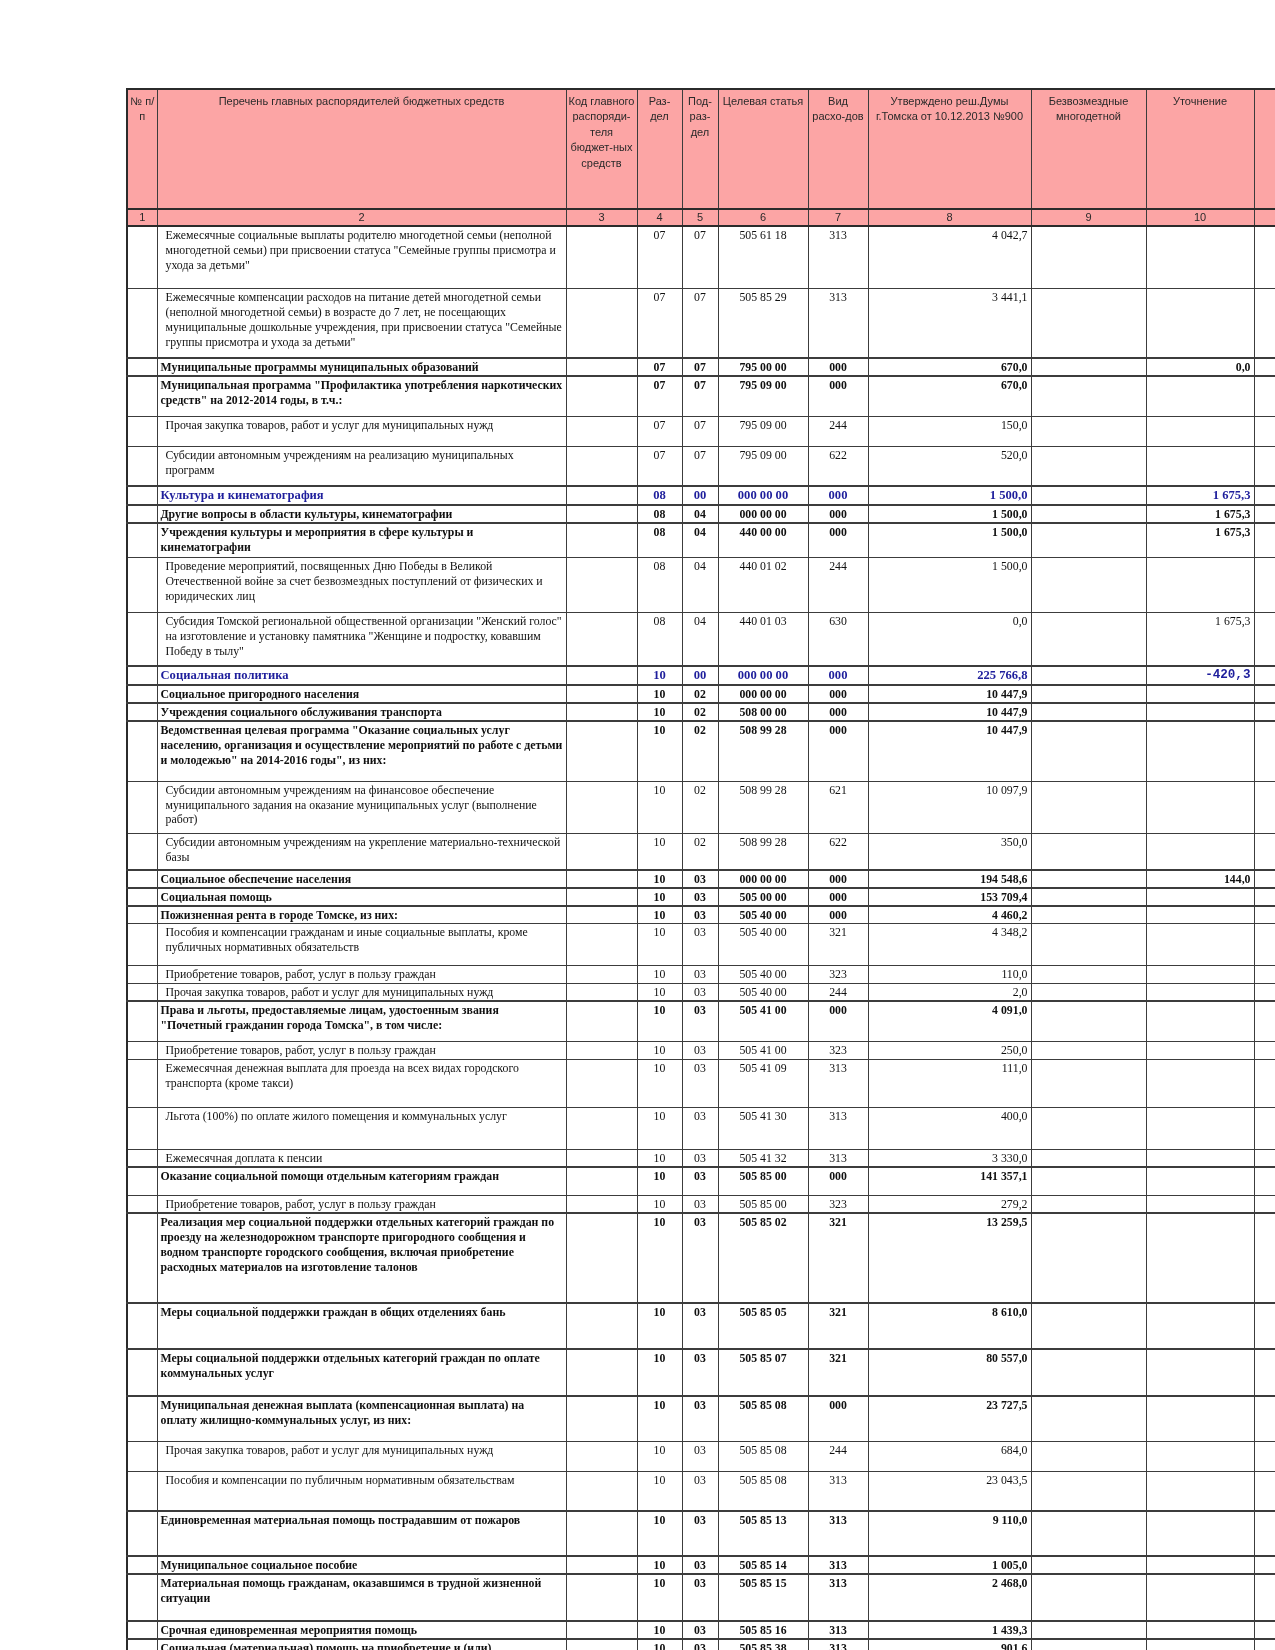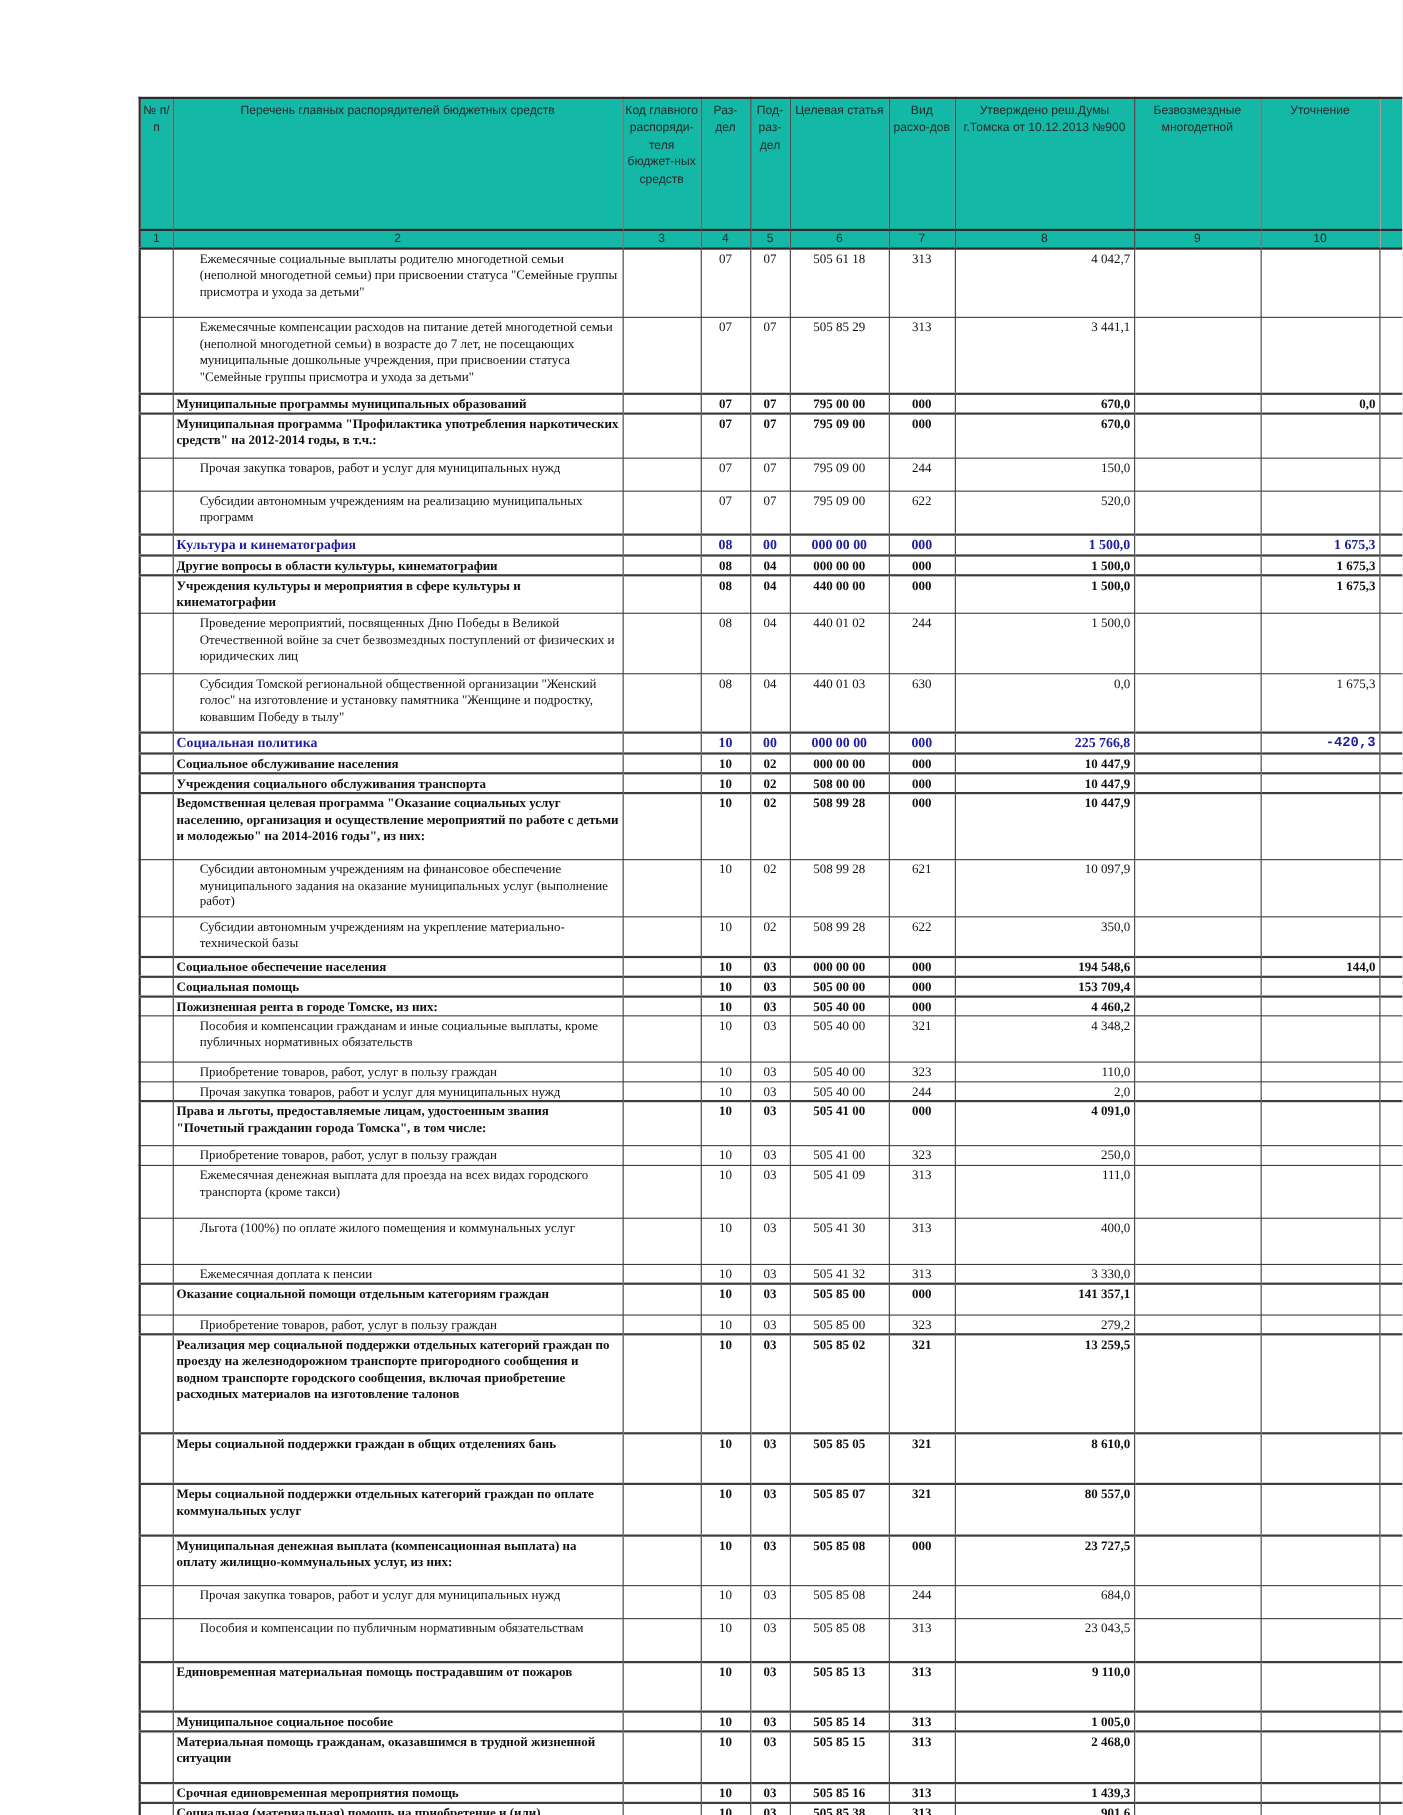--- a/index.html
+++ b/index.html
@@ -16,34 +16,34 @@
   .budget th, .budget td {
     border:1px solid #3c3c3c;
     vertical-align:top; overflow:hidden;
     box-sizing:border-box;
   }
   
   .budget thead th {
     font-family:"Liberation Sans", sans-serif;
     font-weight:normal; font-size:11px; color:#2a2a2a;
     text-align:center; vertical-align:top;
-    padding:4px 2px 0 2px; line-height:1.4; background:#14b8a6;
+    padding:4px 2px 0 2px; line-height:1.4; background:#fca5a5;
   }
   .budget thead tr.numrow th {
     font-size:11px; padding:1px 0 1px 0; line-height:1.2;
     border-top:2px solid #2b2b2b; border-bottom:2px solid #2b2b2b;
   }
   
   .budget td {
     font-size:11.8px; line-height:1.27; color:#101010;
     padding:1px 3px 0 3px;
   }
   .c0 { }
   .c1 { text-align:left; padding-left:4px; padding-right:8px; }
-  .row-d .c1 { padding-left:24px; }
+  .row-d .c1 { padding-left:8px; }
   .c2 { }
   .c3,.c4,.c5,.c6 { text-align:center; white-space:nowrap; font-size:11.4px; }
   .c7,.c8,.c9 { text-align:right; padding-right:5px; white-space:nowrap; }
   .row-b td { font-weight:bold; border-top-width:2px; }
   .row-s td { font-weight:bold; font-size:12.6px; border-top-width:2px; border-bottom-width:2px; }
 </style>
 </head>
 <body>
 
 <div class="page">
@@ -241,21 +241,21 @@
           <td class="c4" style="color: rgb(30, 30, 156);">00</td>
           <td class="c5" style="color: rgb(30, 30, 156);">000 00 00</td>
           <td class="c6" style="color: rgb(30, 30, 156);">000</td>
           <td class="c7" style="color: rgb(30, 30, 156);">225 766,8</td>
           <td class="c8" style="color: rgb(30, 30, 156);"></td>
           <td class="c9" style="color: rgb(30, 30, 156); font-family: Liberation Mono, monospace;">-420,3</td>
           <td class="c10" style="color: rgb(30, 30, 156);"></td>
         </tr>
         <tr class="row-b" style="height: 17px;">
           <td class="c0"></td>
-          <td class="c1">Социальное обслуживание населения</td>
+          <td class="c1">Социальное пригородного населения</td>
           <td class="c2"></td>
           <td class="c3">10</td>
           <td class="c4">02</td>
           <td class="c5">000 00 00</td>
           <td class="c6">000</td>
           <td class="c7">10 447,9</td>
           <td class="c8"></td>
           <td class="c9"></td>
           <td class="c10"></td>
         </tr>

